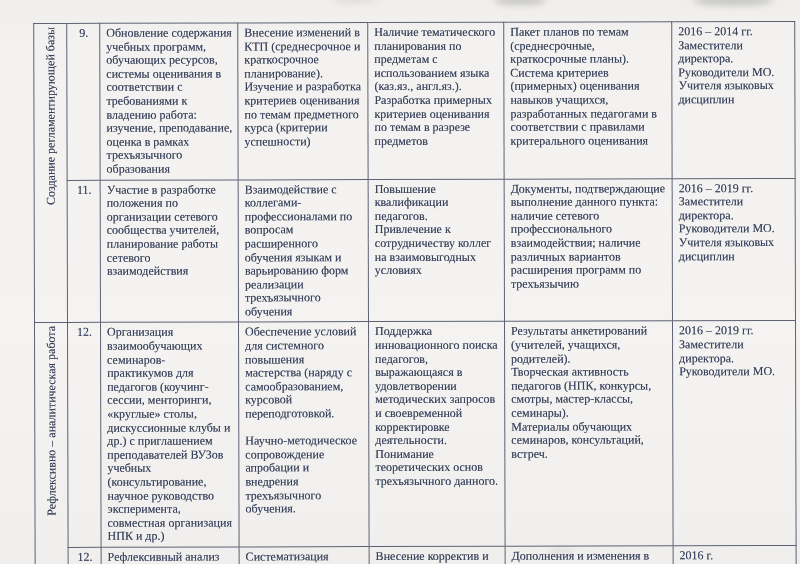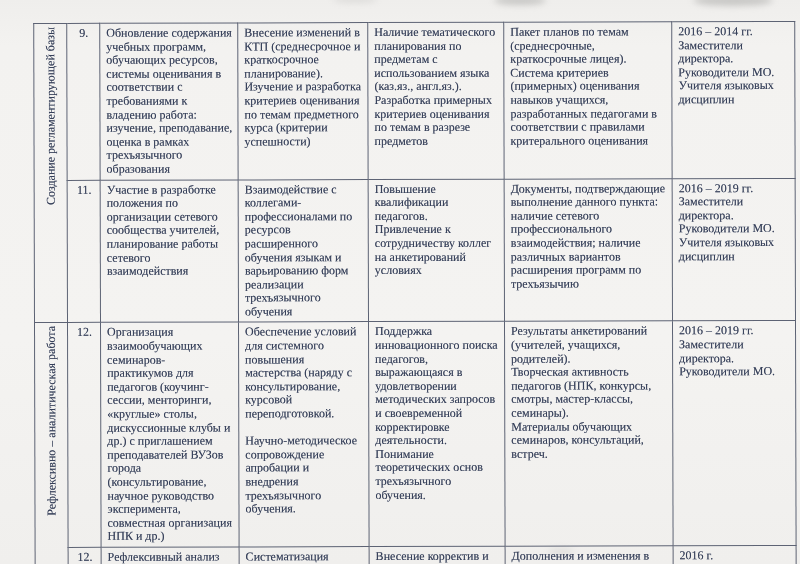--- a/index.html
+++ b/index.html
@@ -103,48 +103,48 @@
     </colgroup>
     <tbody>
       <tr class="r-9">
         <td class="side" rowspan="2"><span class="vert">Создание регламентирующей базы</span></td>
         <td class="num">9.</td>
         <td>Обновление содержания учебных программ, обучающих ресурсов, системы оценивания в соответствии с требованиями к владению работа: изучение, преподавание, оценка в рамках трехъязычного образования</td>
         <td>Внесение изменений в КТП (среднесрочное и краткосрочное планирование).
 Изучение и разработка критериев оценивания по темам предметного курса (критерии успешности)</td>
         <td>Наличие тематического планирования по предметам с использованием языка (каз.яз., англ.яз.).
 Разработка примерных критериев оценивания по темам в разрезе предметов</td>
-        <td>Пакет планов по темам (среднесрочные, краткосрочные лицея).
+        <td>Пакет планов по темам (среднесрочные, краткосрочные планы).
 Система критериев (примерных) оценивания навыков учащихся, разработанных педагогами в соответствии с правилами критерального оценивания</td>
         <td>2016 – 2014 гг.
 Заместители директора.
 Руководители МО.
 Учителя языковых дисциплин</td>
       </tr>
       <tr class="r-10">
         <td class="num">11.</td>
         <td>Участие в разработке положения по организации сетевого сообщества учителей, планирование работы сетевого взаимодействия</td>
-        <td>Взаимодействие с коллегами-профессионалами по ресурсов расширенного обучения языкам и варьированию форм реализации трехъязычного обучения</td>
+        <td>Взаимодействие с коллегами-профессионалами по вопросам расширенного обучения языкам и варьированию форм реализации трехъязычного обучения</td>
         <td>Повышение квалификации педагогов.
-Привлечение к сотрудничеству коллег на анкетирований условиях</td>
+Привлечение к сотрудничеству коллег на взаимовыгодных условиях</td>
         <td>Документы, подтверждающие выполнение данного пункта: наличие сетевого профессионального взаимодействия; наличие различных вариантов расширения программ по трехъязычию</td>
         <td>2016 – 2019 гг.
 Заместители директора.
 Руководители МО.
 Учителя языковых дисциплин</td>
       </tr>
       <tr class="r-11">
         <td class="side" rowspan="2"><span class="vert">Рефлексивно – аналитическая работа</span></td>
         <td class="num">12.</td>
-        <td>Организация взаимообучающих семинаров- практикумов для педагогов (коучинг-сессии, менторинги, «круглые» столы, дискуссионные клубы и др.) с приглашением преподавателей ВУЗов города (консультирование, научное руководство эксперимента, совместная организация НПК и др.)</td>
-        <td>Обеспечение условий для системного повышения мастерства (наряду с консультирование, курсовой переподготовкой.
+        <td>Организация взаимообучающих семинаров- практикумов для педагогов (коучинг-сессии, менторинги, «круглые» столы, дискуссионные клубы и др.) с приглашением преподавателей ВУЗов учебных (консультирование, научное руководство эксперимента, совместная организация НПК и др.)</td>
+        <td>Обеспечение условий для системного повышения мастерства (наряду с самообразованием, курсовой переподготовкой.
 
 Научно-методическое сопровождение апробации и внедрения трехъязычного обучения.</td>
         <td>Поддержка инновационного поиска педагогов, выражающаяся в удовлетворении методических запросов и своевременной корректировке деятельности.
-Понимание теоретических основ трехъязычного обучения.</td>
+Понимание теоретических основ трехъязычного данного.</td>
         <td>Результаты анкетирований (учителей, учащихся, родителей).
 Творческая активность педагогов (НПК, конкурсы, смотры, мастер-классы, семинары).
 Материалы обучающих семинаров, консультаций, встреч.</td>
         <td>2016 – 2019 гг.
 Заместители директора.
 Руководители МО.</td>
       </tr>
       <tr class="r-12">
         <td class="num">12.</td>
         <td>Рефлексивный анализ промежуточных результатов апробации трехъязычного обучения</td>

